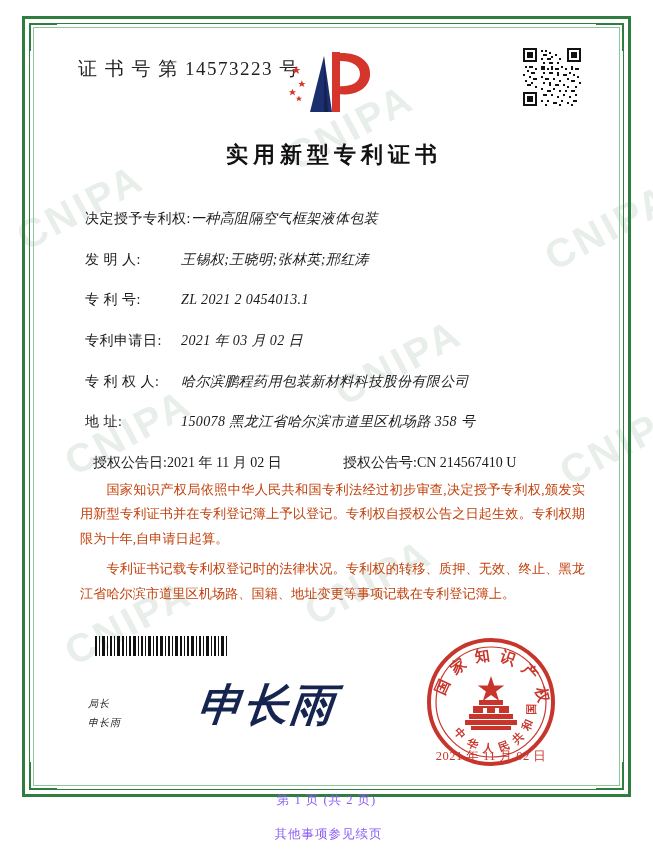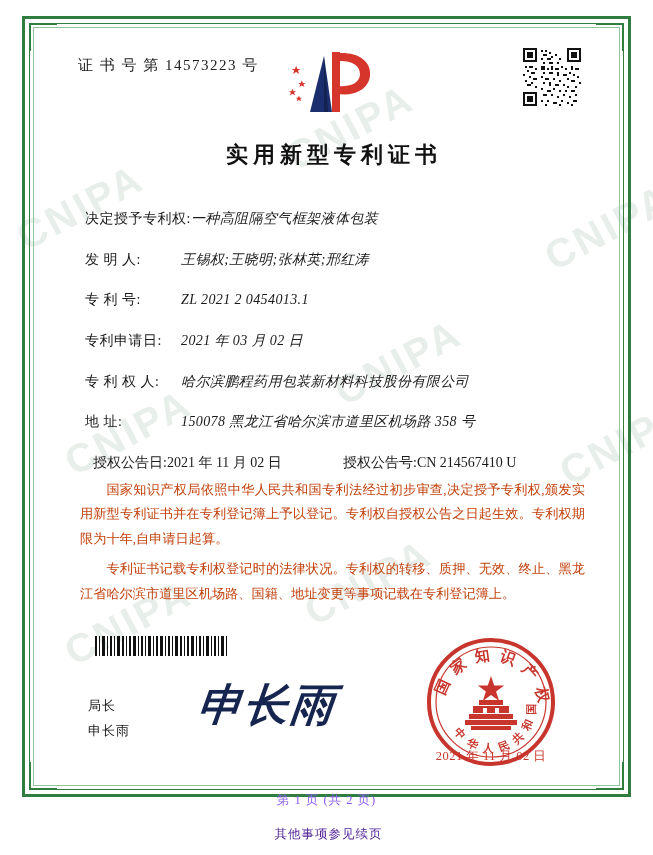--- a/index.html
+++ b/index.html
@@ -77,21 +77,21 @@
   .wm5 { left: 330px; top: 340px; }
   .wm6 { left: 555px; top: 420px; }
   .wm7 { left: 60px;  top: 600px; }
   .wm8 { left: 300px; top: 560px; }
 
   
   .cert-no {
     position: absolute;
     left: 78px;
     top: 56px;
-    font-size: 15px;
+    font-size: 19px;
     letter-spacing: 1.5px;
     color: #222;
   }
 
   
   .logo {
     position: absolute;
     left: 280px;
     top: 46px;
     width: 96px;
@@ -175,23 +175,24 @@
     top: 636px;
     width: 132px;
     height: 20px;
   }
 
   
   .sig-label {
     position: absolute;
     left: 88px;
     top: 694px;
-    font-size: 13px;
+    font-size: 10px;
     line-height: 1.9;
     letter-spacing: 1px;
+    font-style: italic;
   }
   .sig-hand {
     position: absolute;
     left: 198px;
     top: 676px;
     font-size: 44px;
     font-family: "DejaVu Serif", serif;
     font-style: italic;
     font-weight: bold;
     color: #15254f;
@@ -227,21 +228,21 @@
     font-size: 12.5px;
     color: #8b5cf6;
     letter-spacing: 1px;
   }
   .note-footer {
     position: absolute;
     left: 4px; right: 0;
     top: 826px;
     text-align: center;
     font-size: 12.5px;
-    color: #4c1d95;
+    color: #8b5cf6;
     letter-spacing: 1px;
   }
 </style>
 </head>
 <body>
 
 <div class="cert">
 
   <div class="watermark wm1">CNIPA</div>
   <div class="watermark wm2">CNIPA</div>

